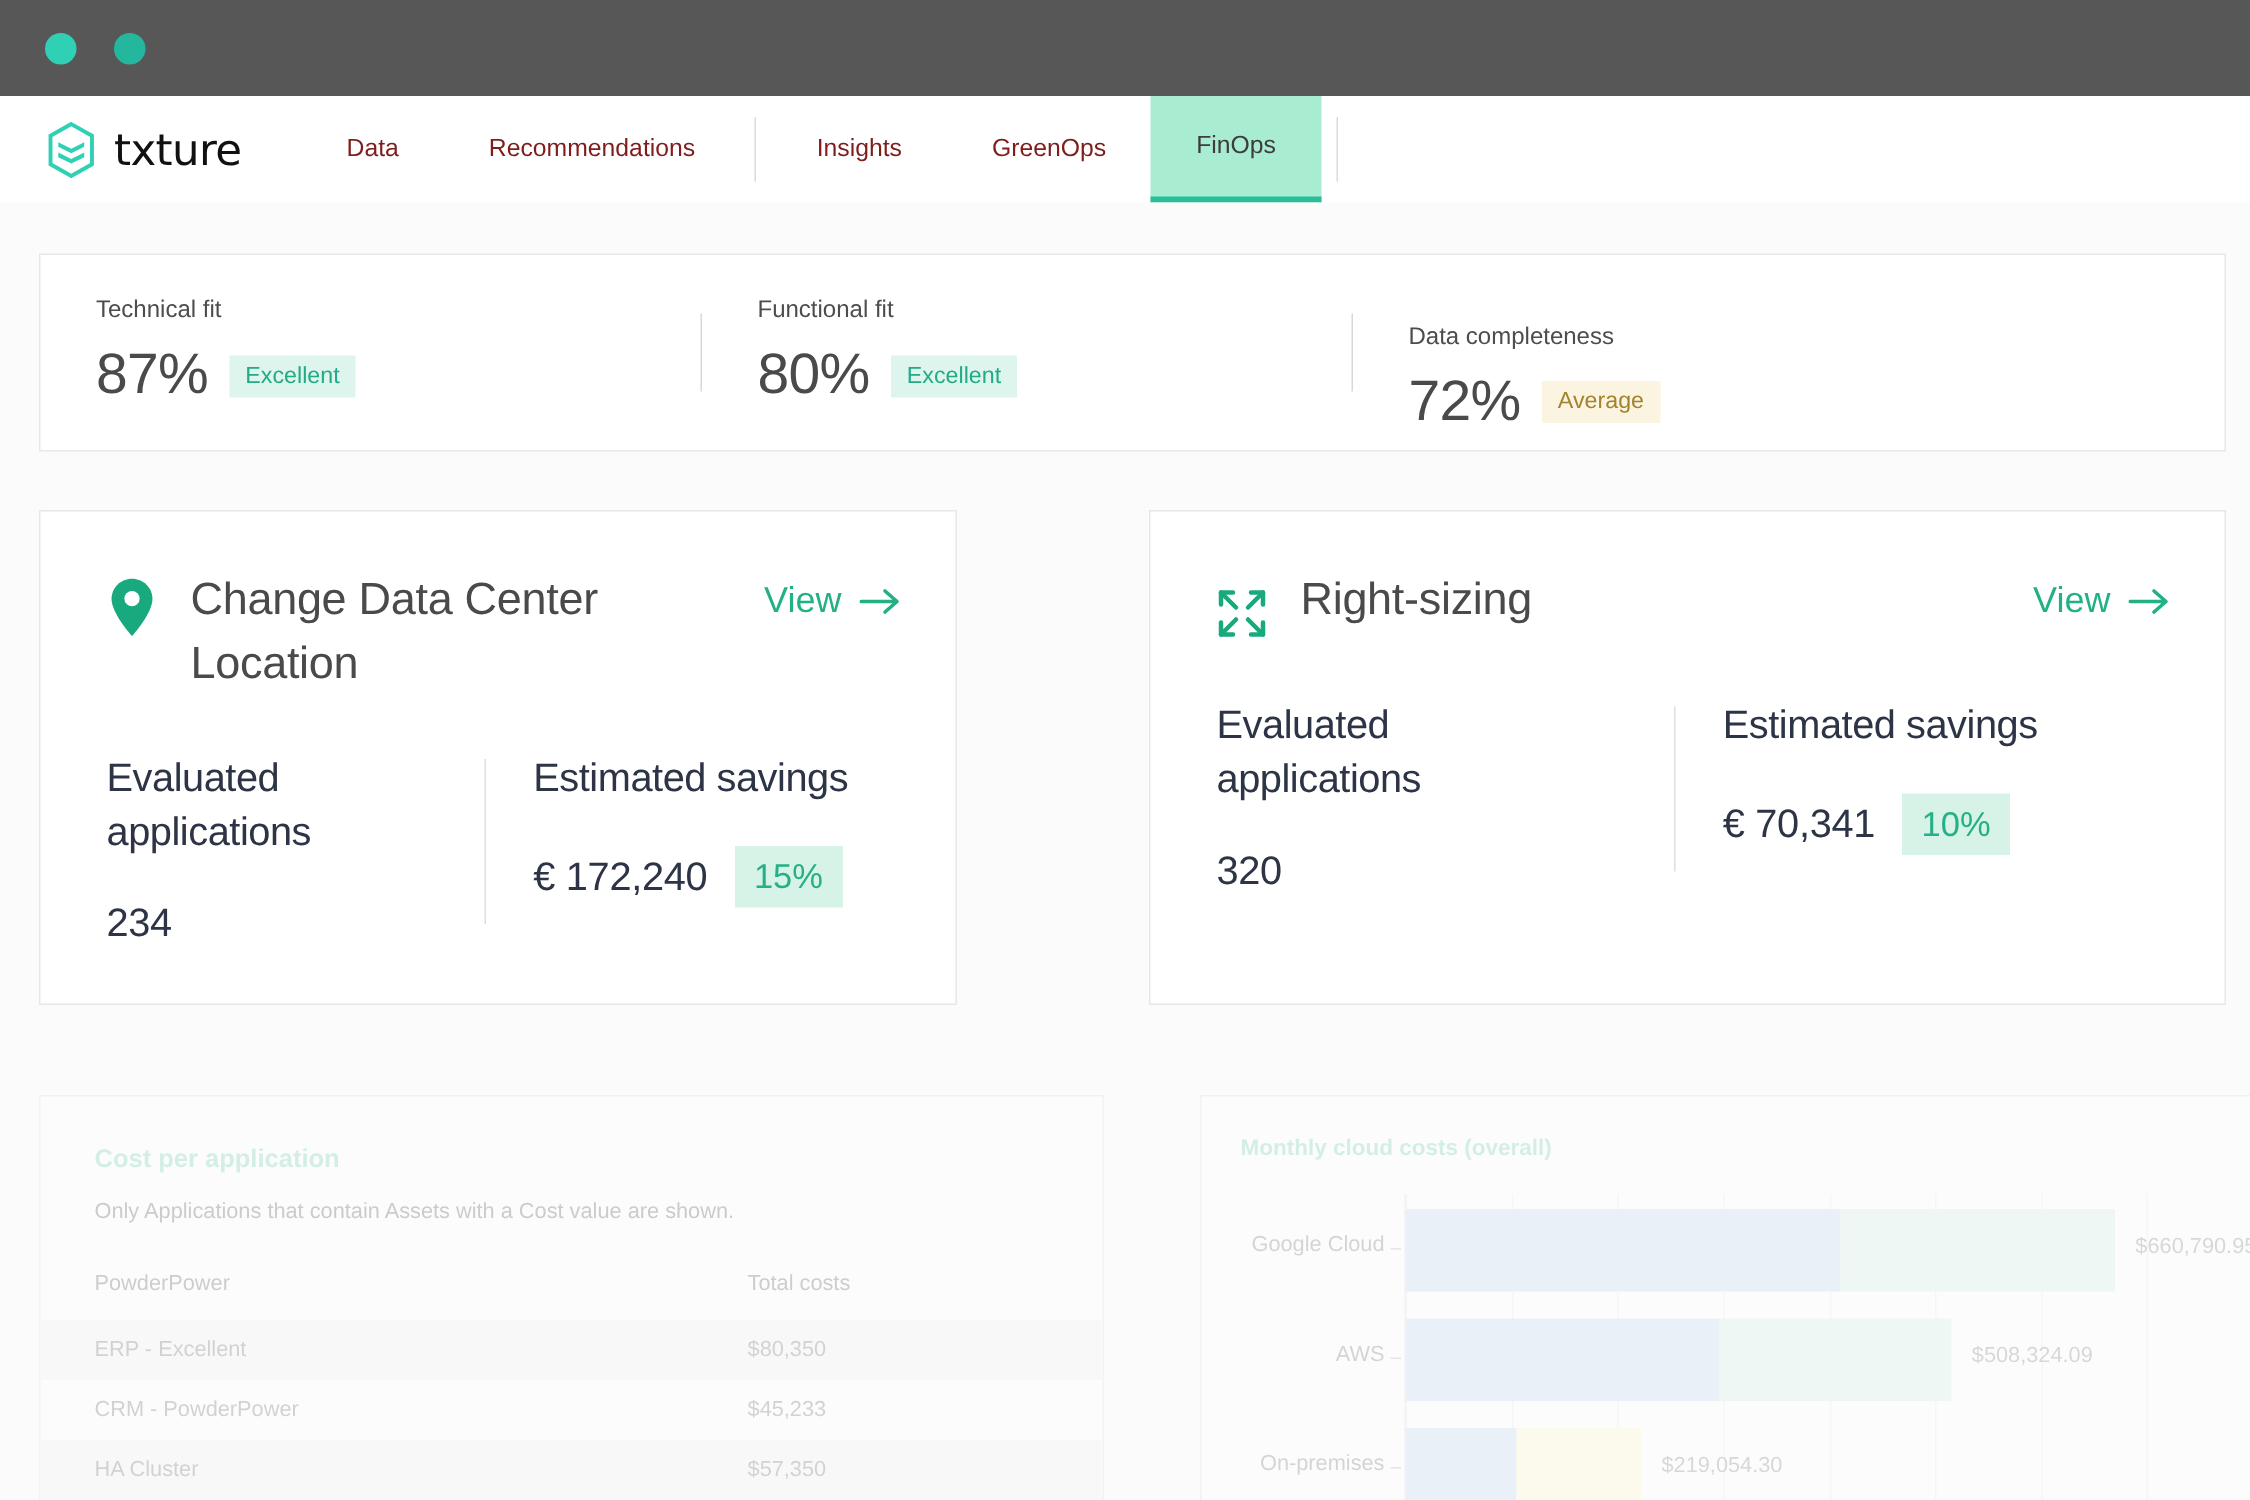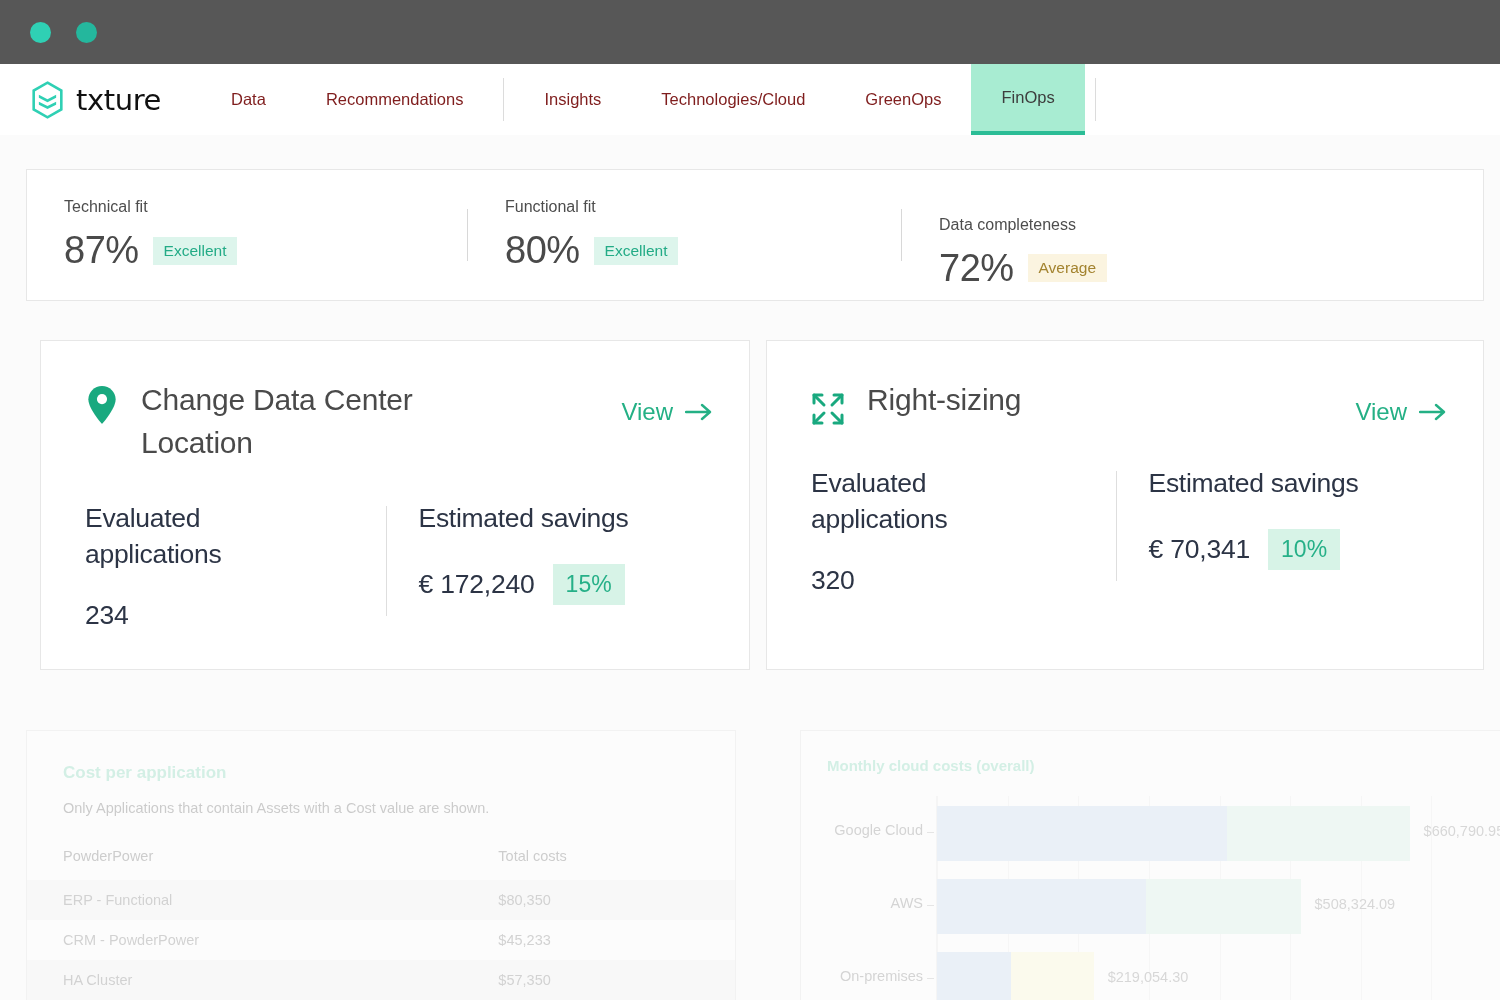--- a/index.html
+++ b/index.html
@@ -65,31 +65,31 @@
   .fit-label { font-size: 16px; color: #4d4d4d; margin-bottom: 13px; }
   .fit-row { display: flex; align-items: center; gap: 14px; }
   .fit-value { font-size: 38px; color: #4a4a4a; font-weight: 400; letter-spacing: -0.5px; }
   .badge { font-size: 15.5px; padding: 5px 11px; white-space: nowrap; }
   .badge-good { background: #ddf5ec; color: #22ab86; }
   .badge-avg  { background: #fbf4e0; color: #a3832f; }
   .fit-div { width: 1px; height: 52px; background: #d8d8d8; }
 
   
   .reccard { position: absolute; top: 205px; height: 330px; }
-  .rec-left  { left: 40px;  width: 710px; }
+  .rec-left  { left: 26px;  width: 612px; }
   .rec-right { left: 766px; width: 718px; }
   .rec-head { display: flex; align-items: flex-start; padding: 38px 36px 0 44px; }
   .rec-icon { width: 34px; height: 40px; flex: 0 0 34px; margin-top: 6px; }
   .rec-title {
     font-size: 30px; color: #4a4a4a; line-height: 1.42; margin-left: 22px;
     max-width: 330px; letter-spacing: -0.2px;
   }
   .rec-view {
     margin-left: auto; display: flex; align-items: center; gap: 12px;
-    color: #24b085; font-size: 24px; cursor: pointer; margin-top: 19px;
+    color: #24b085; font-size: 24px; cursor: pointer; margin-top: 8px;
   }
   .arrow-r { width: 28px; height: 18px; }
 
   .rec-stats { display: flex; padding: 0 40px 0 44px; margin-top: 36px; }
   .stat { flex: 1; }
   .stat-div { width: 1px; background: #dedede; margin: 6px 32px 0 10px; height: 110px; }
   .stat-label {
     font-size: 26.5px; color: #2c3445; line-height: 1.36; font-weight: 400;
     max-width: 215px; letter-spacing: -0.3px;
   }
@@ -146,21 +146,20 @@
         <path d="M10 16 L20 21 L30 16 L30 19.5 L20 24.5 L10 19.5 Z" fill="#2fd0b4"></path>
         <path d="M10 24 L20 29 L30 24 L30 27.5 L20 32.5 L10 27.5 Z" fill="#2fd0b4"></path>
       </svg>
       <span class="brand-name">txture</span>
     </div>
     <div class="navitems">
       <div class="navitem">Data</div>
       <div class="navitem">Recommendations</div>
       <div class="nav-sep"></div>
       <div class="navitem">Insights</div>
-      <div class="navitem">Technologies/Cloud</div>
       <div class="navitem">GreenOps</div>
       <div class="navitem active">FinOps</div>
       <div class="nav-sep"></div>
     </div>
   </div>
 
   <div class="page">
 
     <div class="card fitcard">
       <div class="fitblock fit-1">
@@ -265,21 +264,21 @@
       <div class="bot-sub">Only Applications that contain Assets with a Cost value are shown.</div>
       <table class="tbl">
         <thead>
           <tr>
             <th>PowderPower</th>
             <th class="num">Total costs</th>
           </tr>
         </thead>
         <tbody id="cost-rows">
             <tr class="odd">
-              <td>ERP - Functional</td>
+              <td>ERP - Excellent</td>
               <td class="num">$80,350</td>
             </tr>
             <tr class="">
               <td>CRM - PowderPower</td>
               <td class="num">$45,233</td>
             </tr>
             <tr class="odd">
               <td>HA Cluster</td>
               <td class="num">$57,350</td>
             </tr>

